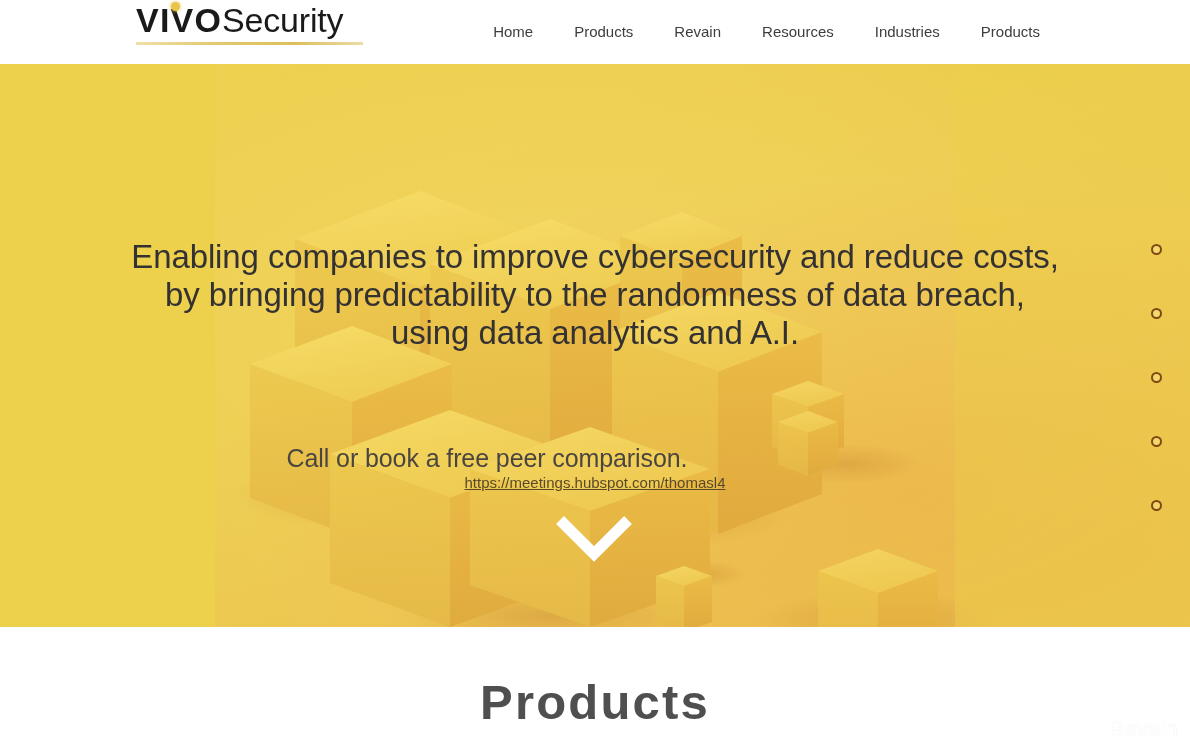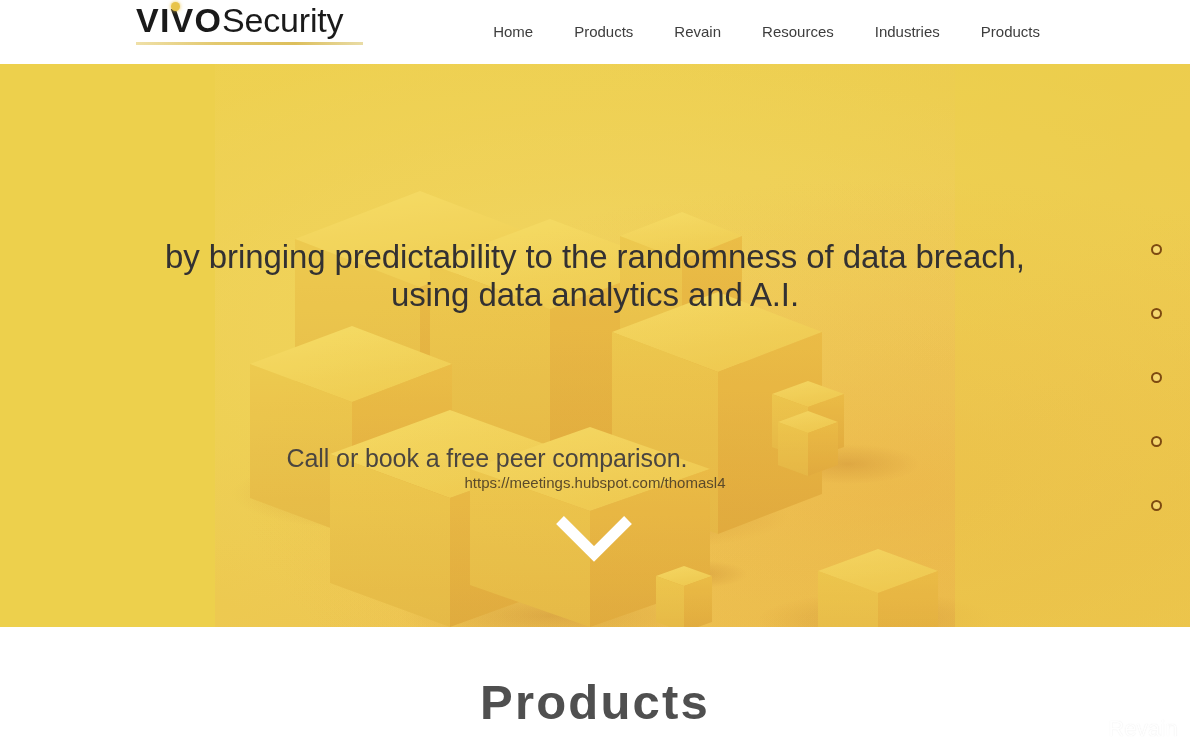--- a/index.html
+++ b/index.html
@@ -145,20 +145,21 @@
     position: absolute;
     top: 409px;
     left: 0;
     width: 1190px;
     text-align: center;
   }
   .hero-link {
     font-size: 15px;
     line-height: 20px;
     color: #5b4a2a;
+    text-decoration: underline;
     cursor: pointer;
   }
 
   .scroll-chevron {
     position: absolute;
     top: 448px;
     left: 552px;
     width: 84px;
     height: 50px;
     cursor: pointer;
@@ -368,20 +369,21 @@
 
         <rect x="0" y="0" width="1190" height="563" fill="#f0cf52" opacity="0.20"></rect>
         <rect x="0" y="0" width="215" height="563" fill="#edd04c"></rect>
         <rect x="955" y="0" width="235" height="563" fill="#edd04c" opacity="0.55"></rect>
         <rect x="0" y="0" width="1190" height="563" fill="url(#warmR)" opacity="0.55"></rect>
       </svg>
     </div>
 
     <div class="hero-content">
       <h1 class="hero-headline">
+        <span>Enabling companies to improve cybersecurity and reduce costs,</span>
         <span>by bringing predictability to the randomness of data breach,</span>
         <span>using data analytics and A.I.</span>
       </h1>
 
       <div class="hero-sub">Call or book a free peer comparison.</div>
 
       <div class="hero-link-wrap">
         <a class="hero-link">https://meetings.hubspot.com/thomasl4</a>
       </div>
 

